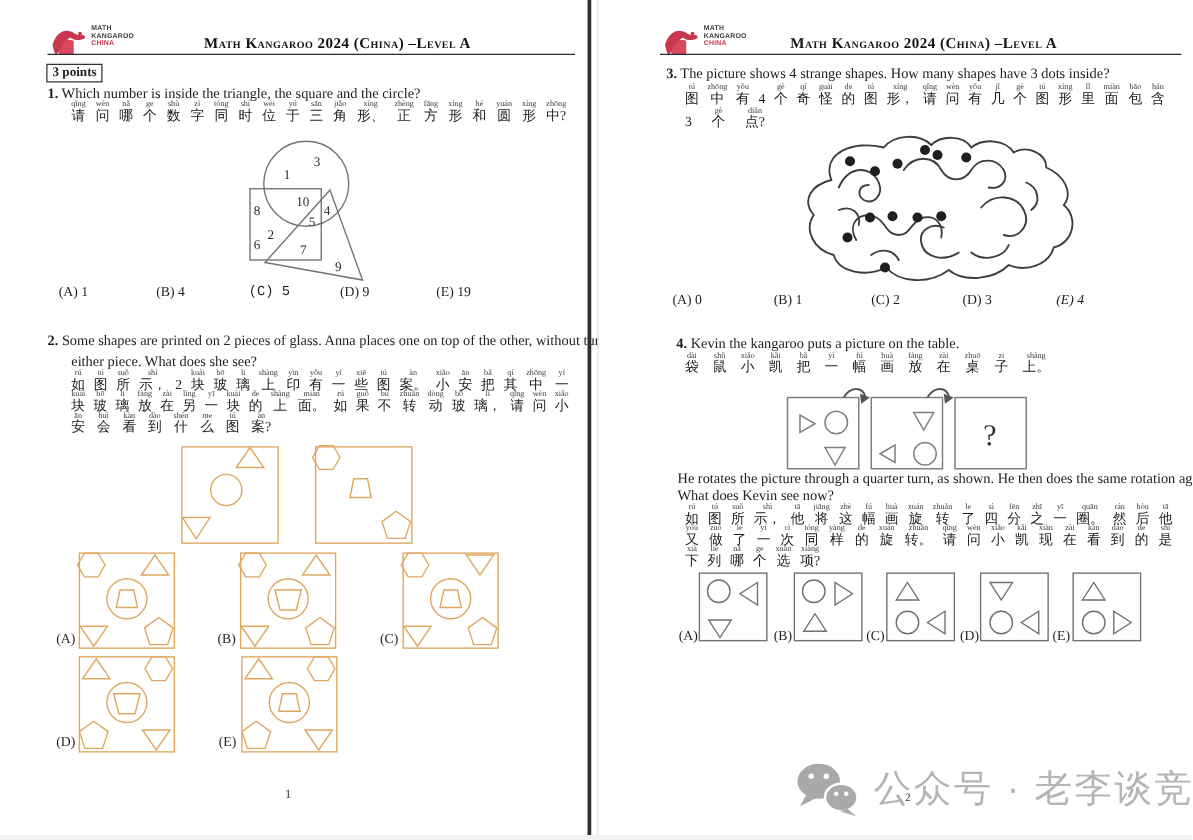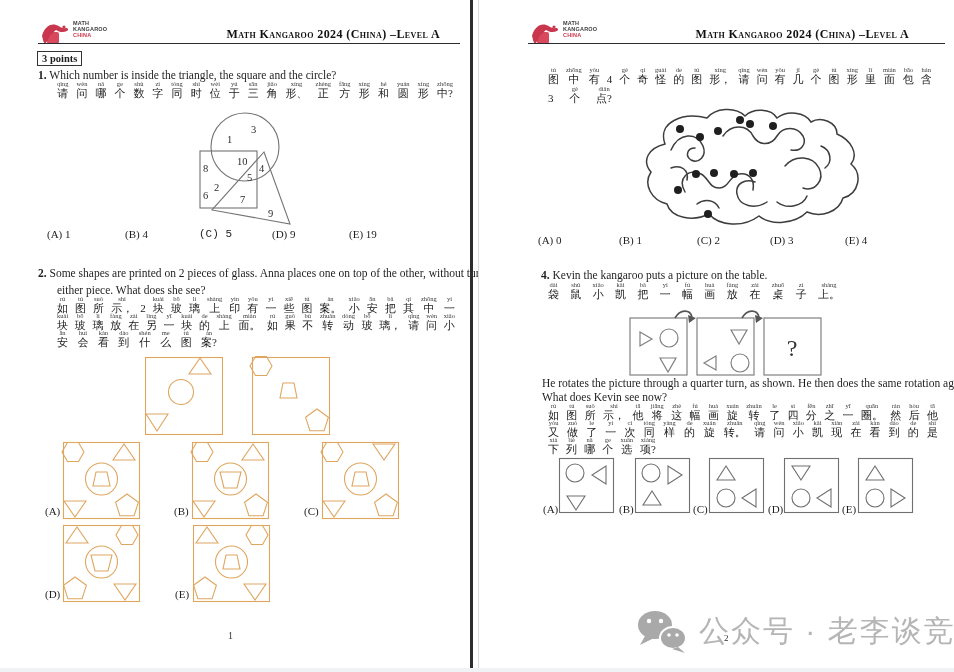--- a/index.html
+++ b/index.html
@@ -4,21 +4,21 @@
 <style>
   html,body{margin:0;padding:0;}
   body{width:954px;height:672px;background:#ffffff;position:relative;overflow:hidden;
        font-family:"Liberation Serif",serif;color:#1e1e1e;}
   .abs{position:absolute;}
   svg{overflow:visible;display:block;}
   
   .brand{display:flex;align-items:flex-start;gap:3px;}
   .brandtxt{font-family:"Liberation Sans",sans-serif;font-size:5.5px;line-height:6px;color:#3c3c3c;font-weight:bold;letter-spacing:.2px;}
   .brandtxt .cn{color:#c8374d;}
-  .ptitle{text-align:right;font-weight:bold;font-size:12px;letter-spacing:.4px;font-variant:small-caps;color:#111;}
+  .ptitle{text-align:center;font-weight:bold;font-size:12px;letter-spacing:.4px;font-variant:small-caps;color:#111;}
   .hrule{border-top:1.5px solid #2b2b2b;height:0;}
   .ptsbox{border:1px solid #333;font-weight:bold;font-size:10.5px;padding:1px 4px;display:inline-block;background:#fff;}
   
   .qline{font-size:11.5px;white-space:nowrap;}
   .qnum{font-weight:bold;}
   .rubyrow{display:flex;justify-content:space-between;}
   .ru{display:inline-flex;flex-direction:column;align-items:center;}
   .pin{font-size:6.5px;line-height:7px;color:#3a3a3a;white-space:nowrap;}
   .han{font-size:11px;line-height:12px;color:#1a1a1a;white-space:nowrap;}
   .optitem{font-size:11px;white-space:nowrap;}
@@ -473,20 +473,24 @@
     <div class="brandtxt">
       <div>MATH</div>
       <div>KANGAROO</div>
       <div class="cn">CHINA</div>
     </div>
   </div>
 
   <div class="abs ptitle" style="left:90px;top:27px;width:340px;">Math Kangaroo 2024 (China) –Level A</div>
   <div class="abs hrule" style="left:49px;top:43px;width:417px;"></div>
 
+  <div class="abs qline" style="left:54px;top:53px;">
+    <span class="qnum">3.</span>
+    <span>The picture shows 4 strange shapes.  How many shapes have 3 dots inside?</span>
+  </div>
   <div class="abs rubyrow" style="left:69px;top:66px;width:384px;">
       <span class="ru">
         <span class="pin">tú</span>
         <span class="han">图</span>
       </span>
       <span class="ru">
         <span class="pin">zhōng</span>
         <span class="han">中</span>
       </span>
       <span class="ru">
@@ -608,21 +612,21 @@
       <circle cx="43" cy="84" r="4"></circle>
         <circle cx="73" cy="108" r="4"></circle>
     </g>
   </svg>
 
   <div>
     <span class="abs optitem" style="left:59px;top:234px;text-align:center;"><span>(A)</span> <span>0</span></span>
     <span class="abs optitem" style="left:140px;top:234px;"><span>(B)</span> <span>1</span></span>
     <span class="abs optitem" style="left:218px;top:234px;"><span>(C)</span> <span>2</span></span>
     <span class="abs optitem" style="left:291px;top:234px;"><span>(D)</span> <span>3</span></span>
-    <span class="abs optitem" style="left:366px;top:234px;"><span>(E)</span> <span>4</span></span>
+    <span class="abs optitem" style="left:366px;top:234px;font-style:italic;"><span>(E)</span> <span>4</span></span>
   </div>
 
   <div class="abs qline" style="left:62px;top:269px;">
     <span class="qnum">4.</span>
     <span>Kevin the kangaroo puts a picture on the table.</span>
   </div>
   <div class="abs rubyrow" style="left:69px;top:281px;width:292px;">
       <span class="ru">
         <span class="pin">dài</span>
         <span class="han">袋</span>

